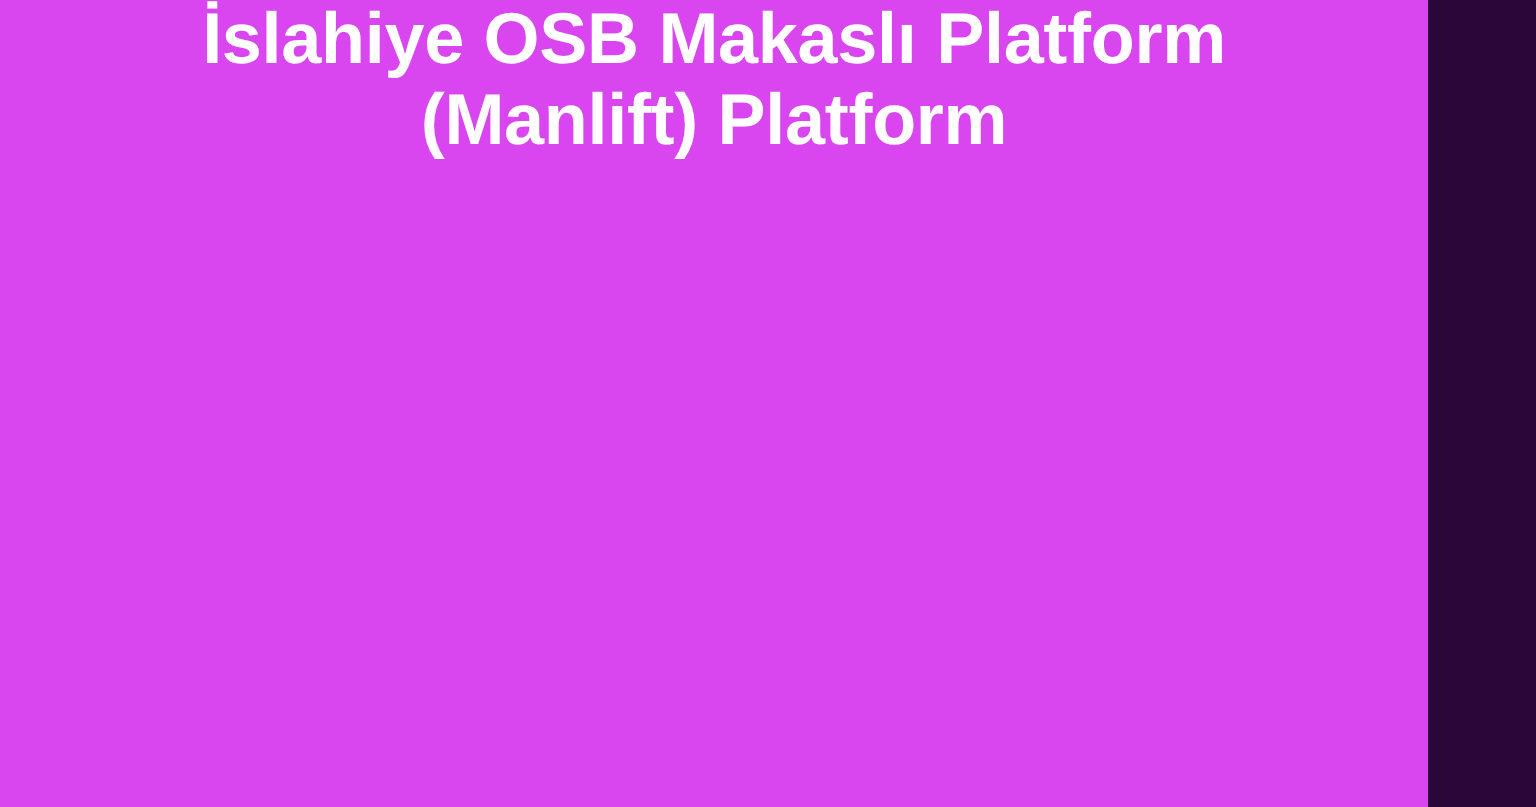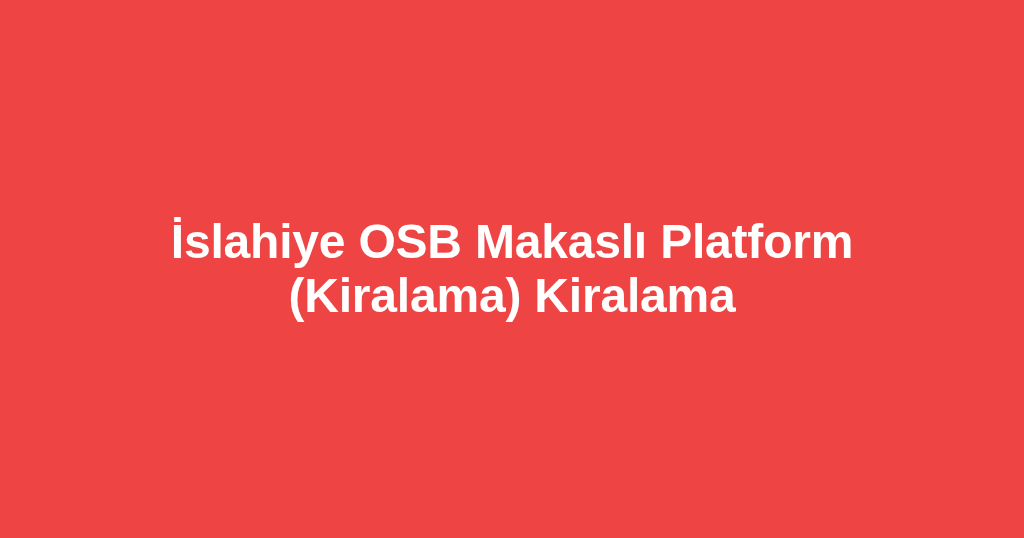--- a/index.html
+++ b/index.html
@@ -12,25 +12,25 @@
     width: 1024px;
     height: 538px;
     overflow: hidden;
     font-family: "Liberation Sans", sans-serif;
     background: #2b0639;
   }
 
   .card {
     position: relative;
     box-sizing: border-box;
-    width: 1024px;
+    width: 952px;
     height: 538px;
-    background-color: #ef4444;
+    background-color: #d946ef;
     display: flex;
-    align-items: center;
+    align-items: flex-start;
     justify-content: center;
   }
 
   .headline-block {
     width: 820px;
     margin: 0 auto;
     text-align: center;
     padding: 0 24px;
     box-sizing: border-box;
   }
@@ -53,17 +53,17 @@
   }
 </style>
 </head>
 <body>
 
 <div class="card">
 
   <div class="headline-block">
     <h1 class="headline">
       <span class="headline-line">İslahiye OSB Makaslı Platform</span>
-      <span class="headline-line">(Kiralama) Kiralama</span>
+      <span class="headline-line">(Manlift) Platform</span>
     </h1>
   </div>
 
 </div>
 
 </body></html>

